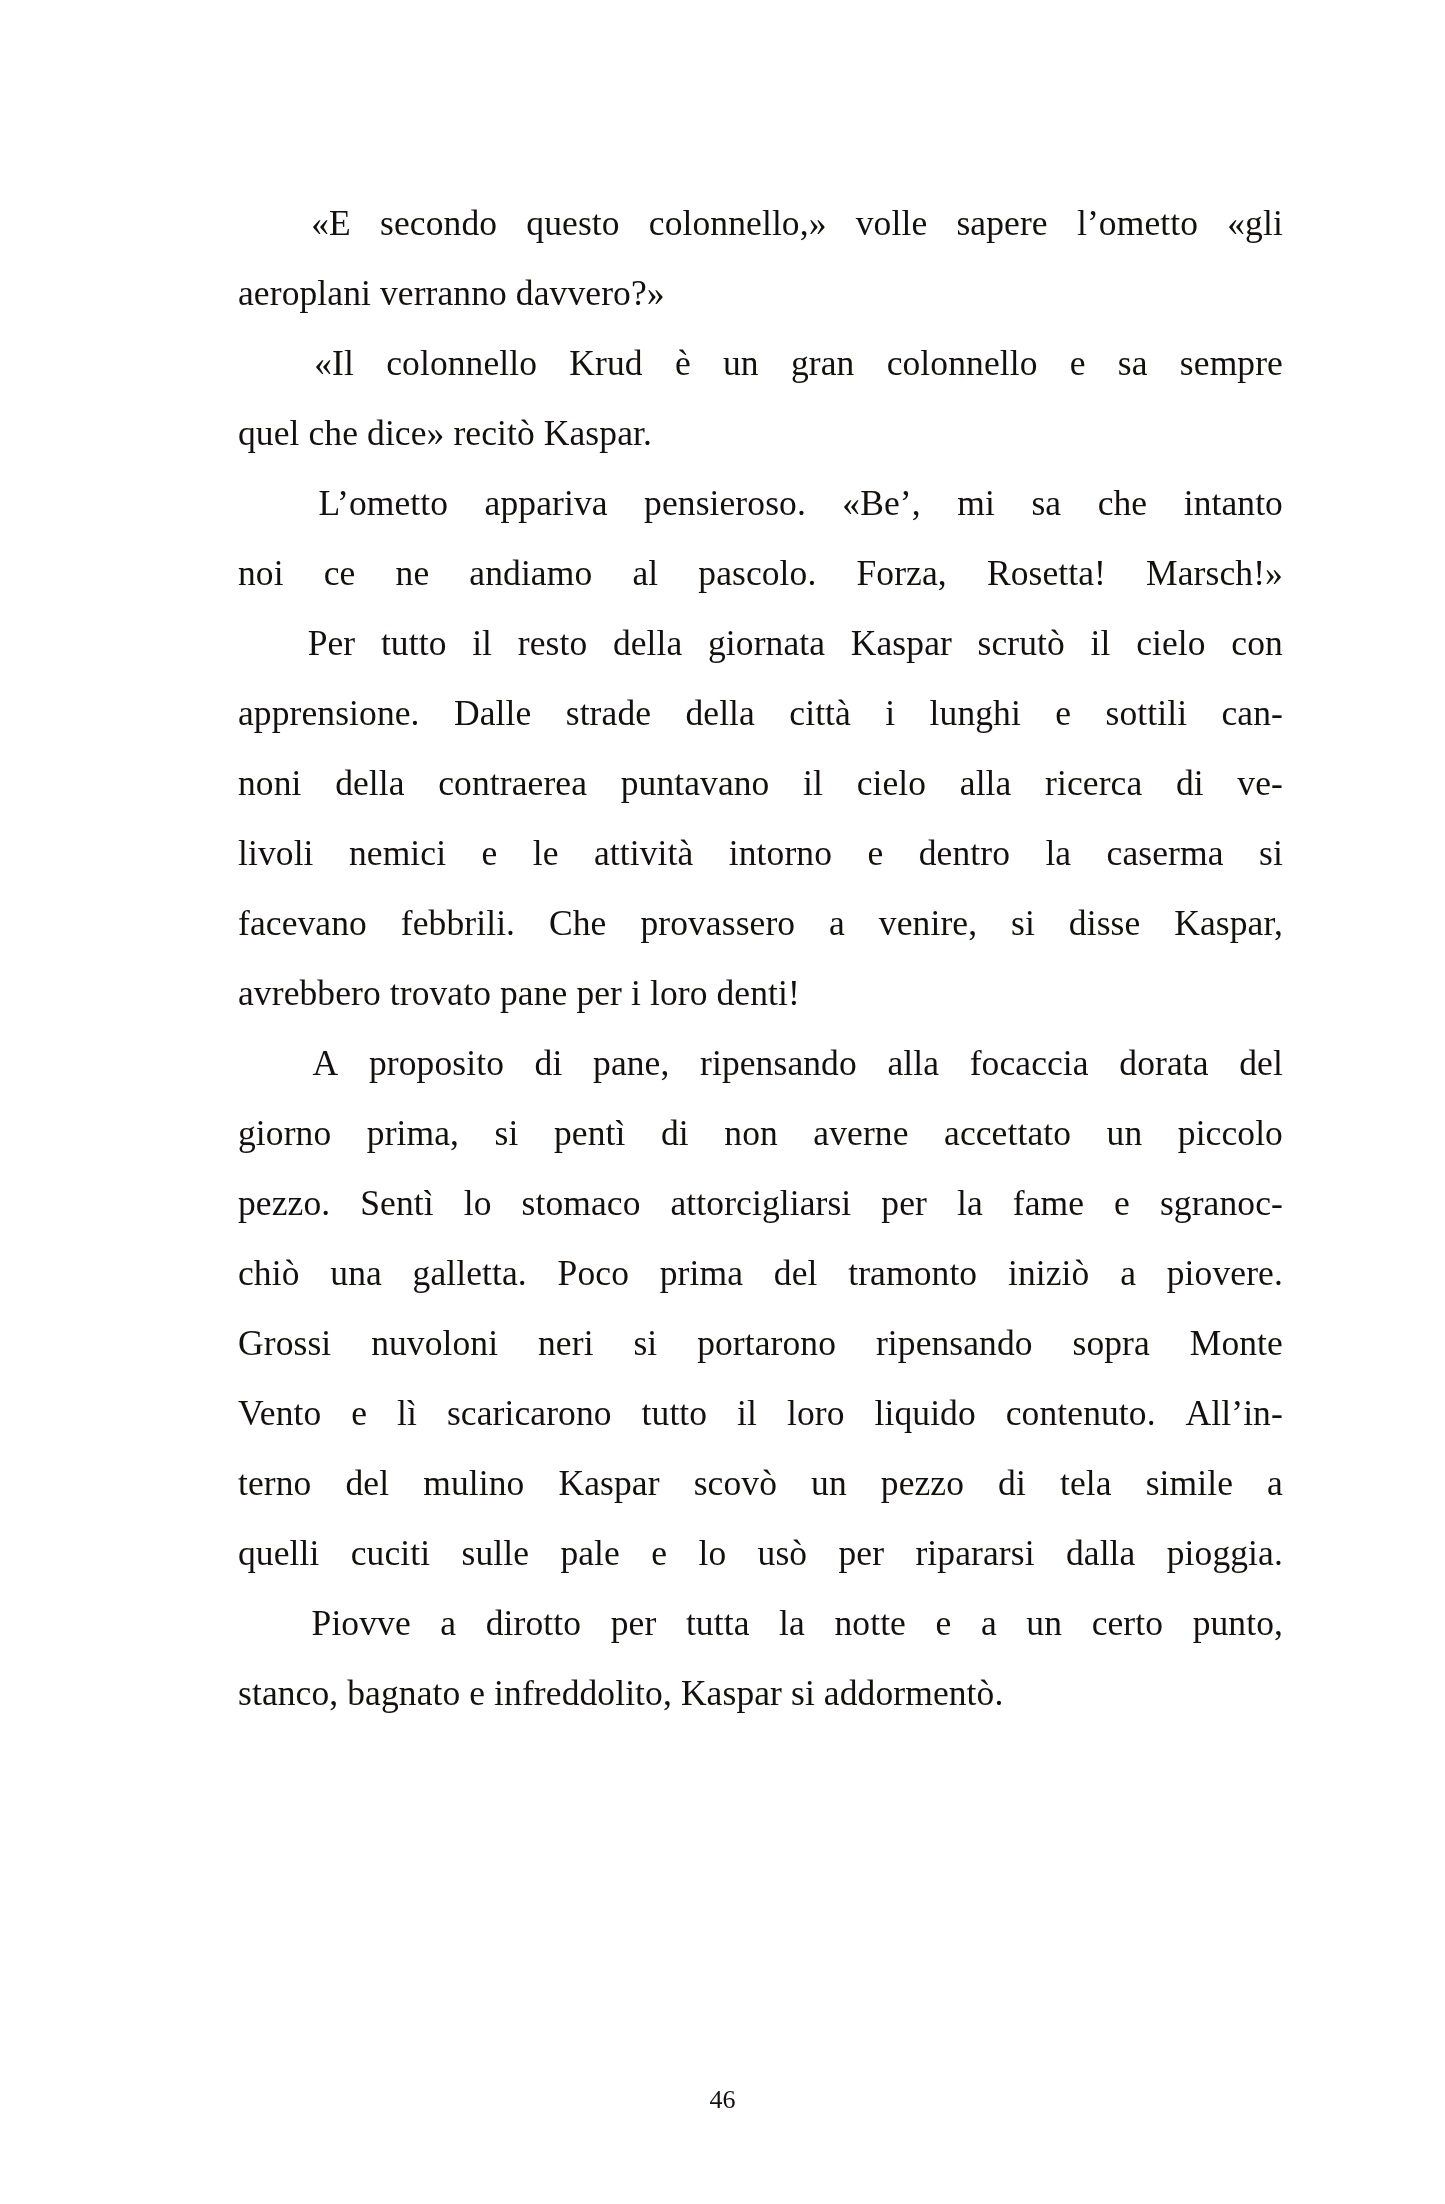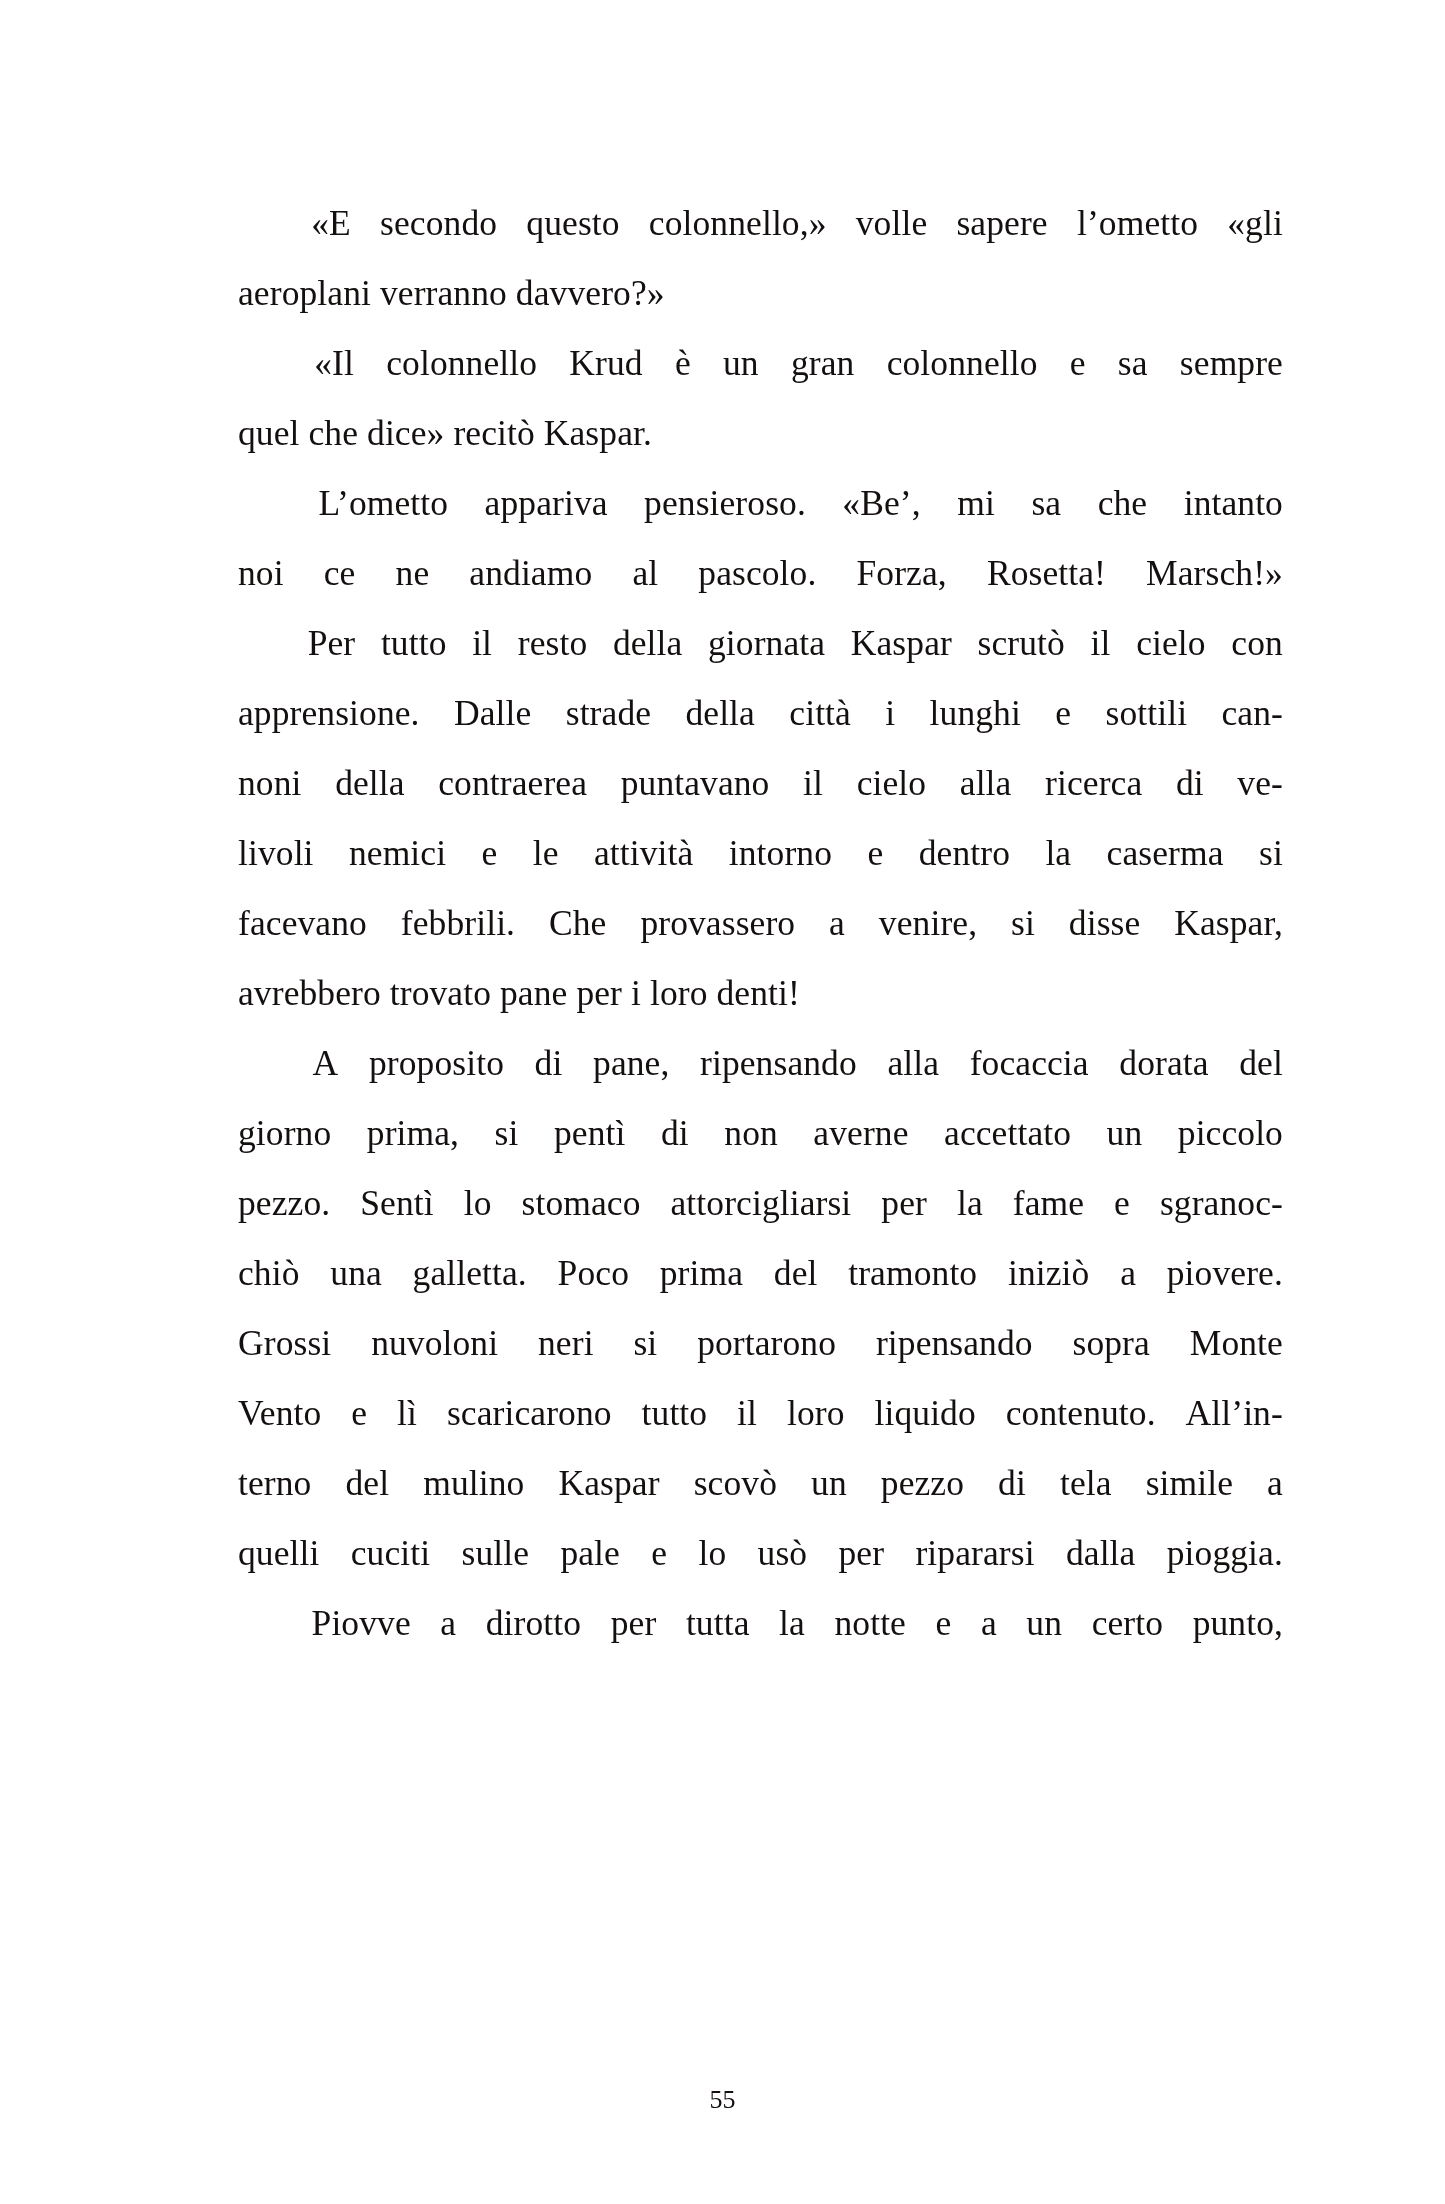--- a/index.html
+++ b/index.html
@@ -305,23 +305,24 @@
           <span>per</span>
           <span>tutta</span>
           <span>la</span>
           <span>notte</span>
           <span>e</span>
           <span>a</span>
           <span>un</span>
           <span>certo</span>
           <span>punto,</span>
       </span>
+      <span class="line">stanco, bagnato e infreddolito, Kaspar si addormentò.</span>
     </p>
 
     <div class="section-gap"></div>
 
 
 
   </div>
 
-  <div class="folio">55</div>
+  <div class="folio">46</div>
 
 </div>
 
 </body></html>

